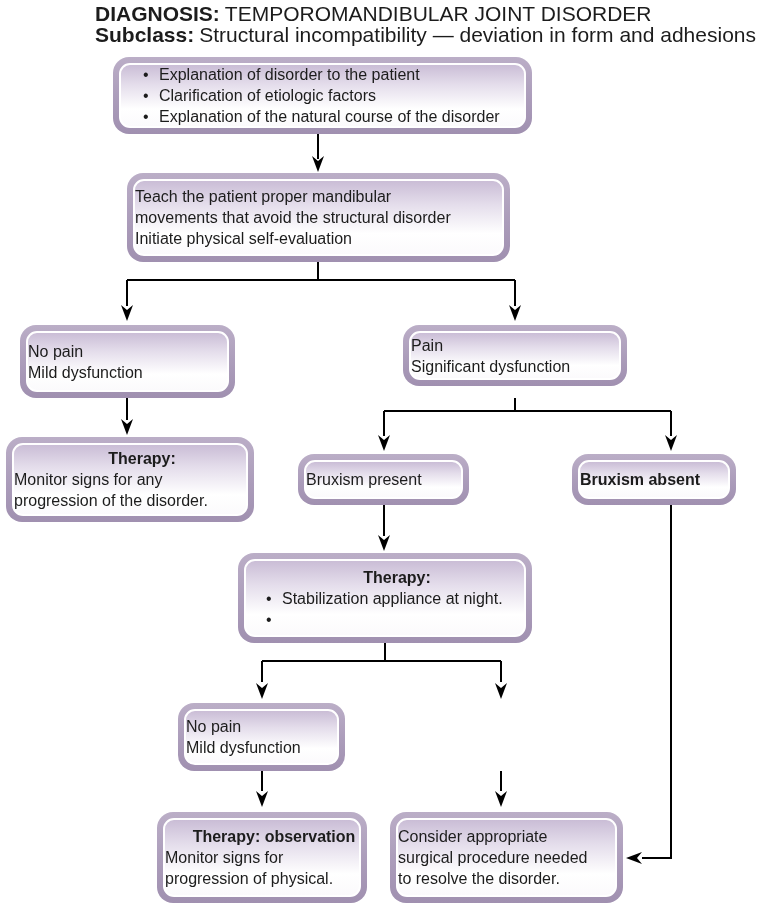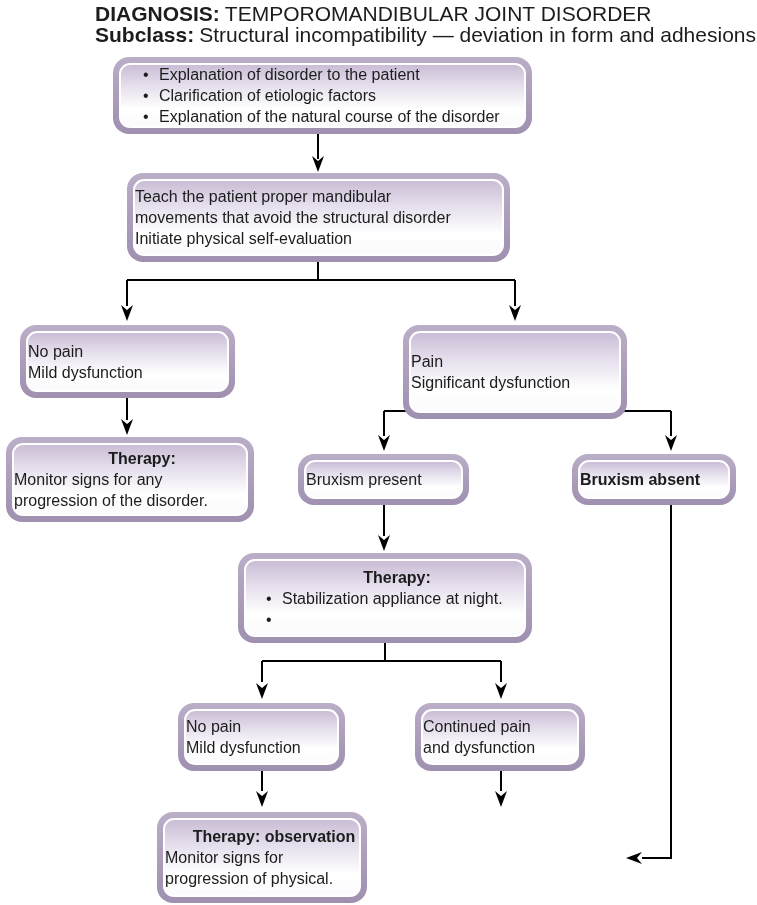--- a/index.html
+++ b/index.html
@@ -112,21 +112,21 @@
     </div>
   </div>
 
   <div class="node" style="left:20px;top:325px;width:215px;height:73px;">
     <div class="node-inner">
       <div>No pain</div>
       <div>Mild dysfunction</div>
     </div>
   </div>
 
-  <div class="node" style="left:403px;top:325px;width:224px;height:94px;">
+  <div class="node" style="left:403px;top:325px;width:224px;height:61px;">
     <div class="node-inner">
       <div>Pain</div>
       <div>Significant dysfunction</div>
     </div>
   </div>
 
   <div class="node" style="left:6px;top:437px;width:248px;height:85px;">
     <div class="node-inner">
       <div class="btitle">Therapy:</div>
       <div>Monitor signs for any</div>
@@ -161,29 +161,30 @@
     </div>
   </div>
 
   <div class="node" style="left:178px;top:703px;width:167px;height:68px;">
     <div class="node-inner">
       <div>No pain</div>
       <div>Mild dysfunction</div>
     </div>
   </div>
 
-  <div class="node" style="left:415px;top:703px;width:170px;height:68px;">
-    <div class="node-inner">
-      <div>Continued pain</div>
-      <div>and dysfunction</div>
-    </div>
-  </div>
 
   <div class="node" style="left:157px;top:812px;width:210px;height:91px;">
     <div class="node-inner">
       <div class="btitle">Therapy: observation</div>
       <div>Monitor signs for</div>
       <div>progression of physical.</div>
     </div>
   </div>
 
+  <div class="node" style="left:390px;top:812px;width:233px;height:91px;">
+    <div class="node-inner">
+      <div>Consider appropriate</div>
+      <div>surgical procedure needed</div>
+      <div>to resolve the disorder.</div>
+    </div>
+  </div>
 
 </div>
 
 </body></html>

